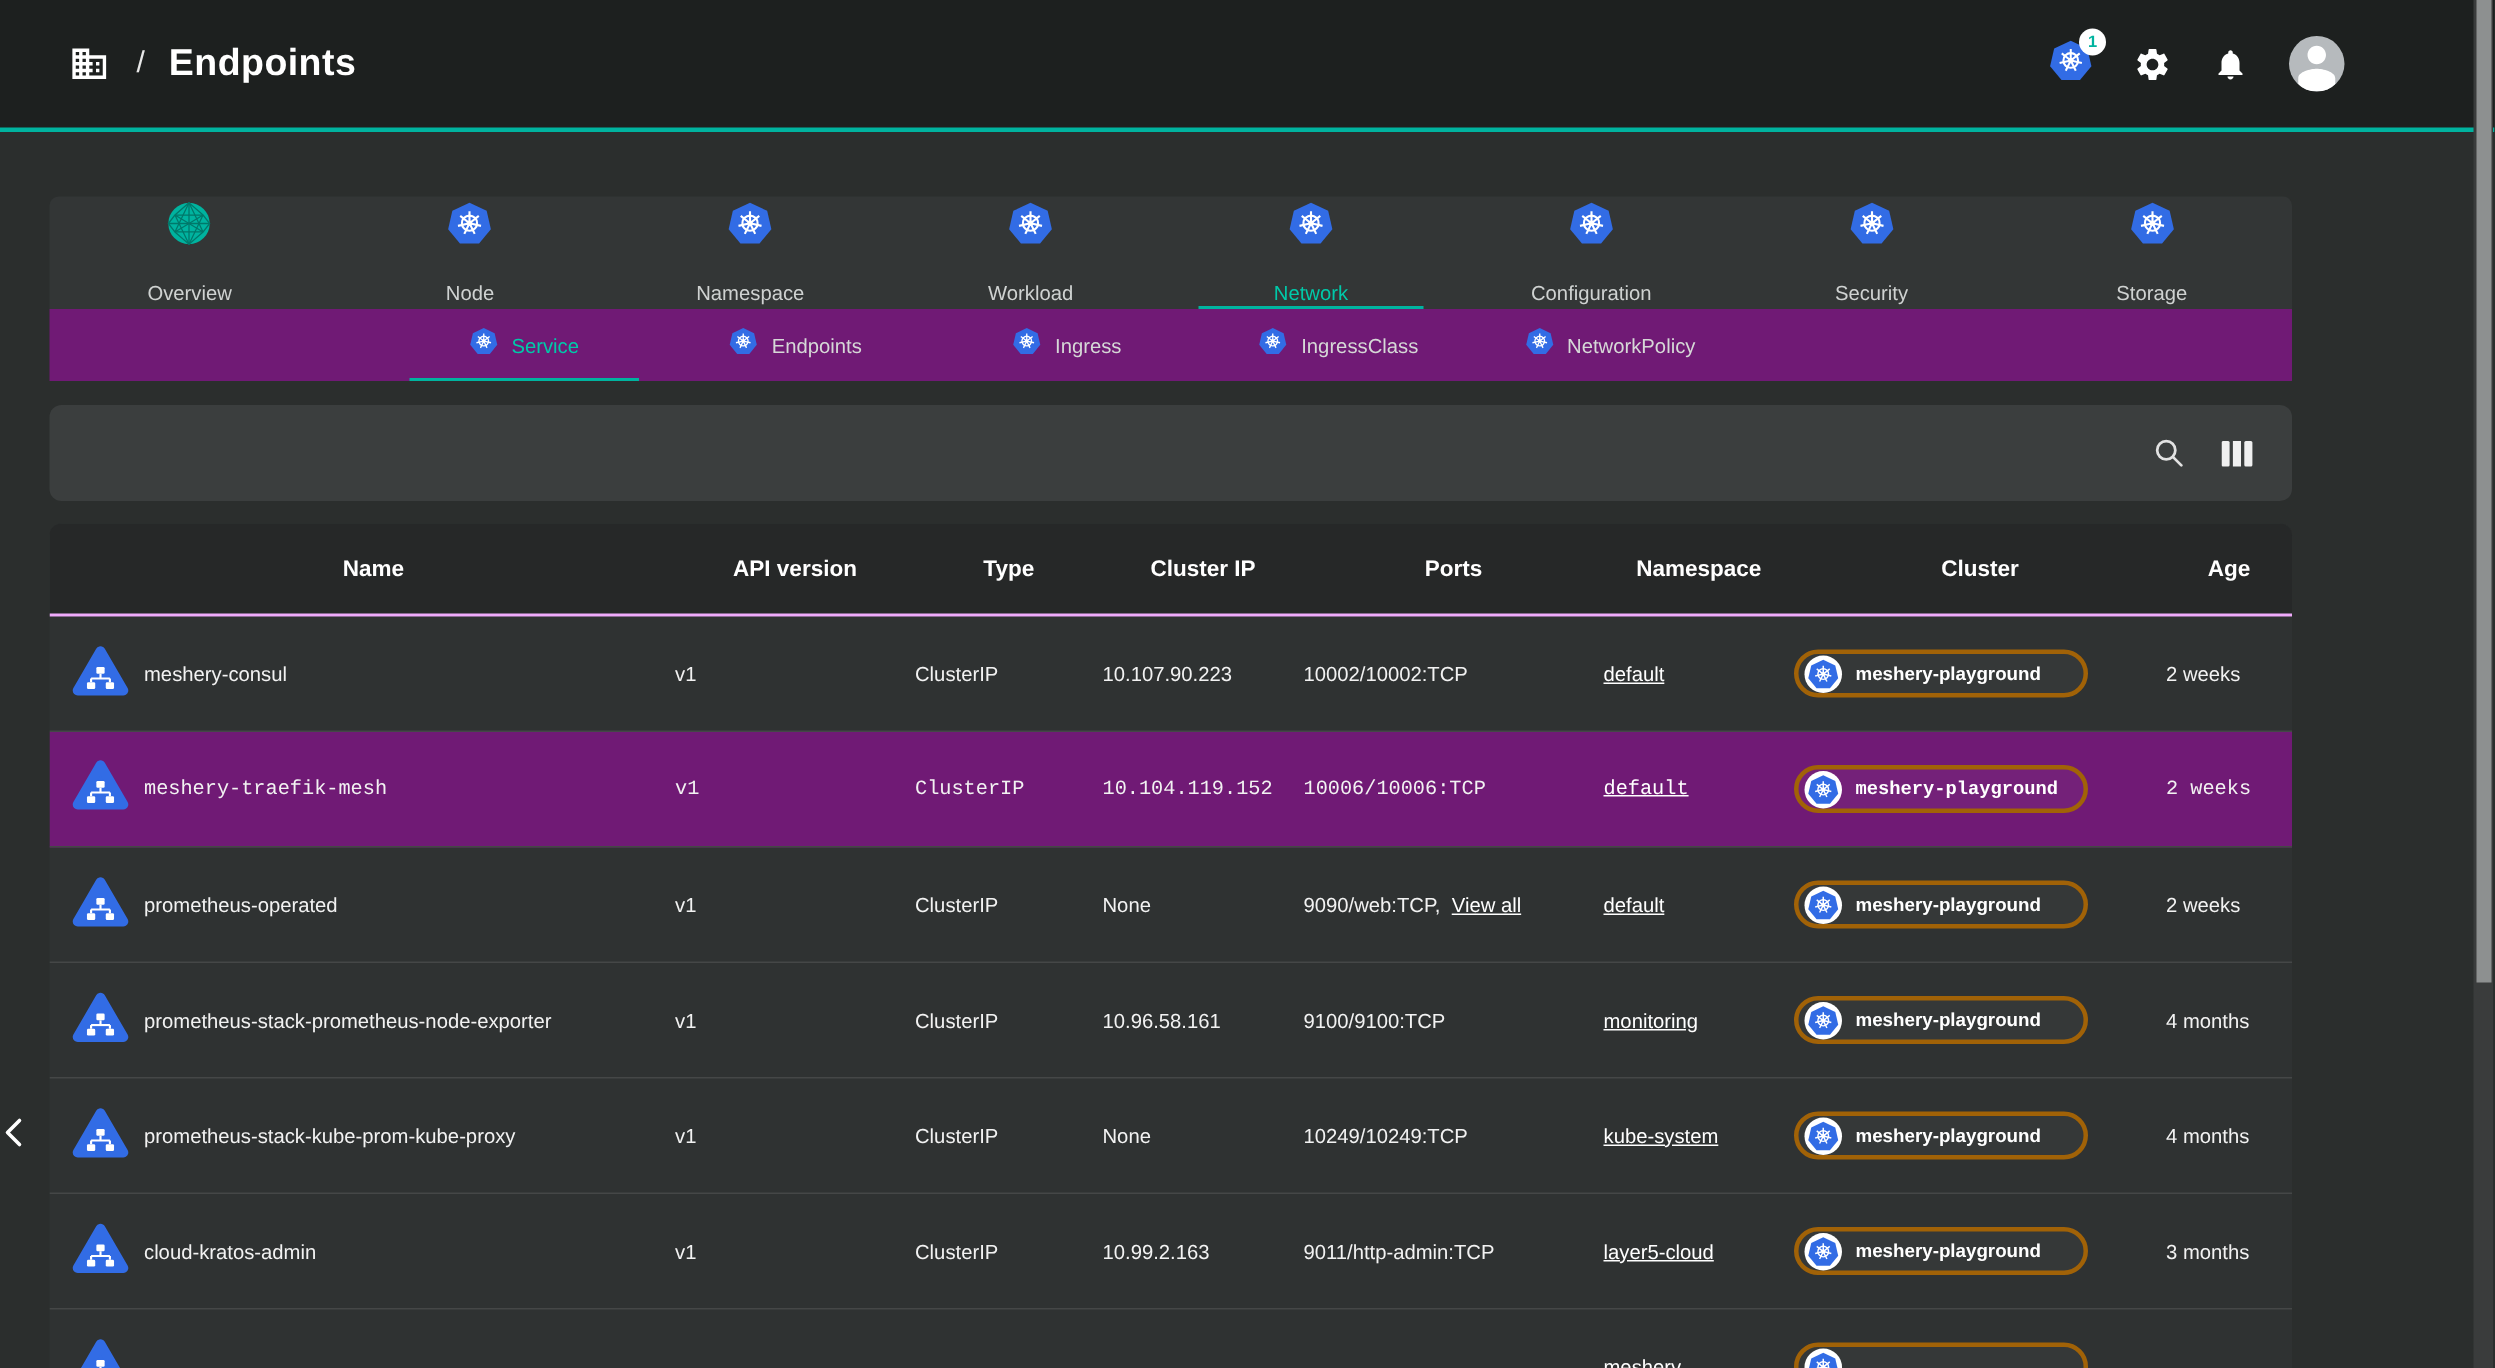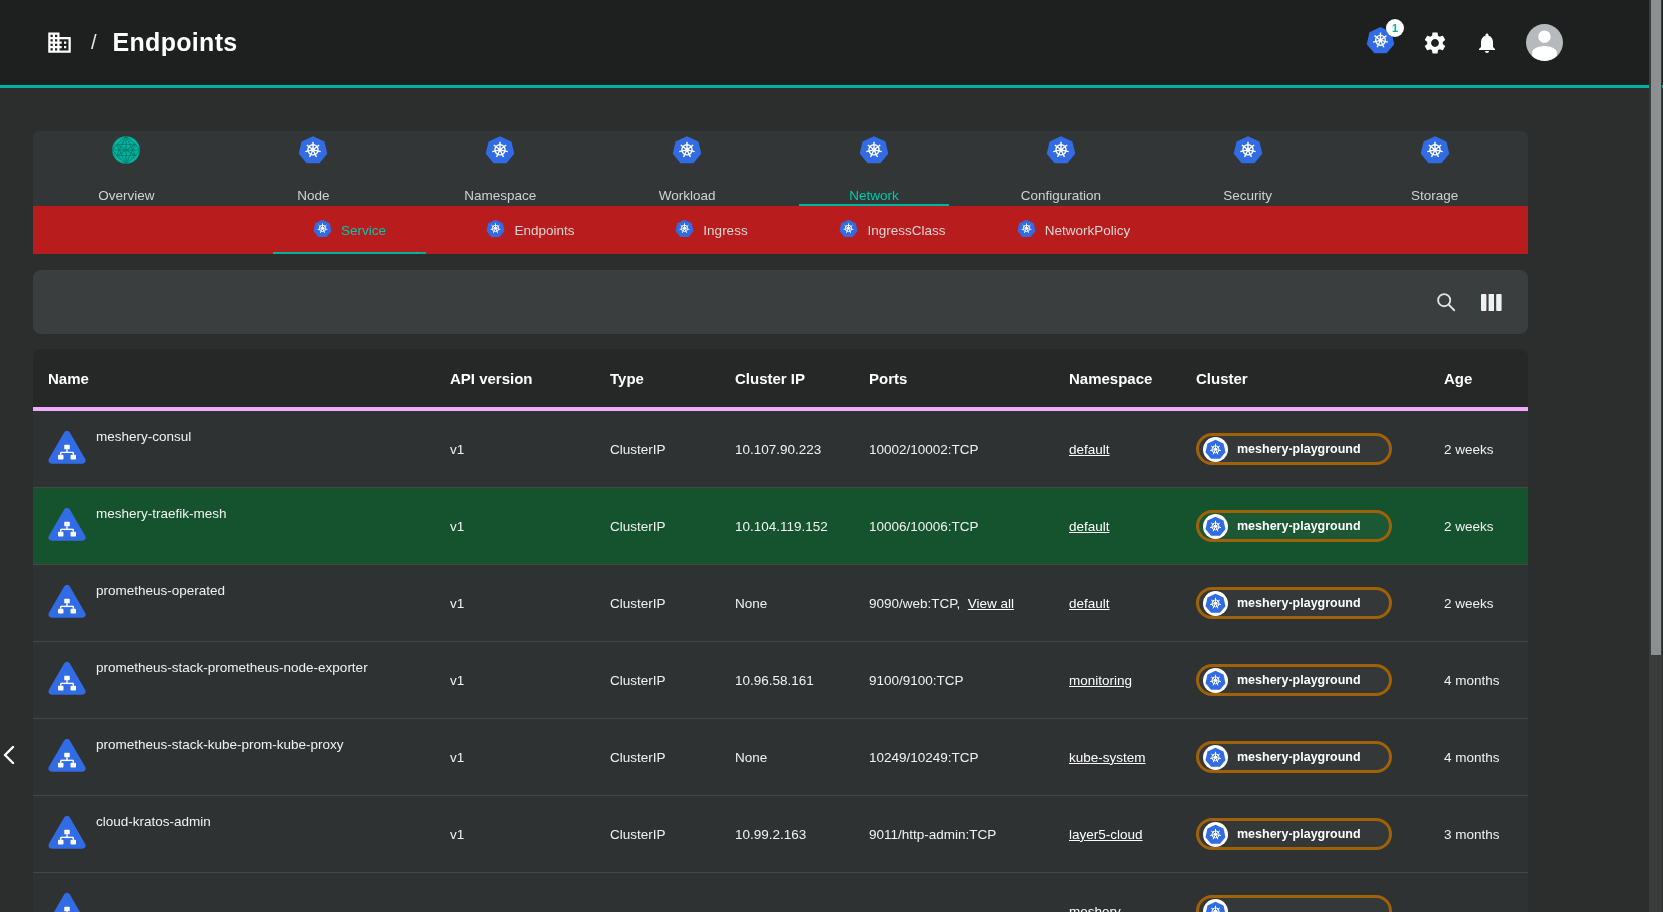--- a/index.html
+++ b/index.html
@@ -16,39 +16,39 @@
   .avatar{width:37px;height:37px;border-radius:50%;background:#b6babd;display:flex;align-items:center;justify-content:center;overflow:hidden;cursor:pointer;}
 
   
   .main-tabs{position:absolute;top:131px;left:33px;width:1495px;height:75px;background:#333636;border-radius:6px 6px 0 0;display:flex;}
   .main-tab{flex:1;display:flex;flex-direction:column;align-items:center;justify-content:center;gap:19px;position:relative;cursor:pointer;}
   .main-tab .lbl{font-size:13.5px;color:#cfd2d1;}
   .main-tab.active .lbl{color:#00c9a9;}
   .main-tab.active::after{content:"";position:absolute;bottom:0;left:18px;right:18px;height:2px;background:#00b39f;}
 
   
-  .sub-tabs{position:absolute;top:206px;left:33px;width:1495px;height:48px;background:#b91c1c;display:flex;padding-left:226px;}
+  .sub-tabs{position:absolute;top:206px;left:33px;width:1495px;height:48px;background:#701a75;display:flex;padding-left:226px;}
   .sub-tab{width:181px;display:flex;align-items:center;justify-content:center;gap:9px;position:relative;cursor:pointer;}
   .sub-tab .lbl{font-size:13.5px;color:#d6d8d7;}
   .sub-tab.active .lbl{color:#00c9a9;}
   .sub-tab.active::after{content:"";position:absolute;bottom:0;left:14px;right:14px;height:2px;background:#00b39f;}
 
   
   .toolbar{position:absolute;top:270px;left:33px;width:1495px;height:64px;background:#3b3e3e;border-radius:8px;display:flex;align-items:center;justify-content:flex-end;gap:24px;padding-right:26px;}
   .ticon{cursor:pointer;display:flex;align-items:center;justify-content:center;}
 
   
   .table{position:absolute;top:349px;left:33px;width:1495px;height:563px;background:#2f3232;border-radius:8px 8px 0 0;overflow:hidden;}
   .grid{display:grid;grid-template-columns:402px 160px 125px 134px 200px 127px 248px 1fr;align-items:center;padding-left:15px;}
-  .thead{height:62px;background:#262828;border-bottom:4px solid #f0abfc;}
+  .thead{height:62px;background:#262828;border-bottom:2px solid #f0abfc;text-align:center;}
   .th{font-size:15px;font-weight:bold;color:#ffffff;}
   .trow{height:77px;border-bottom:1px solid #454747;}
-  .trow.highlight{background:#14532d;}
+  .trow.highlight{background:#701a75;font-family:Liberation Mono, monospace;}
   .cell{font-size:13.5px;color:#f2f2f2;white-space:nowrap;}
-  .name-cell{display:flex;align-items:flex-start;gap:10px;}
+  .name-cell{display:flex;align-items:center;gap:10px;}
   .link{color:#ffffff;text-decoration:underline;cursor:pointer;}
   .chip{width:196px;height:32px;border:3px solid #a16207;border-radius:16px;display:flex;align-items:center;gap:9px;padding-left:4px;background:rgba(255,255,255,0.03);cursor:pointer;}
   .chip .circ{width:25px;height:25px;border-radius:50%;background:#ffffff;display:flex;align-items:center;justify-content:center;flex:0 0 auto;}
   .chip .clbl{font-size:12.5px;font-weight:bold;color:#ffffff;}
 
   
   .chevron{position:absolute;left:1px;top:740px;width:16px;height:30px;display:flex;align-items:center;justify-content:center;cursor:pointer;}
 
   
   .scrollbar{position:absolute;right:1px;top:0;width:13px;height:912px;background:#3a3c3c;}

